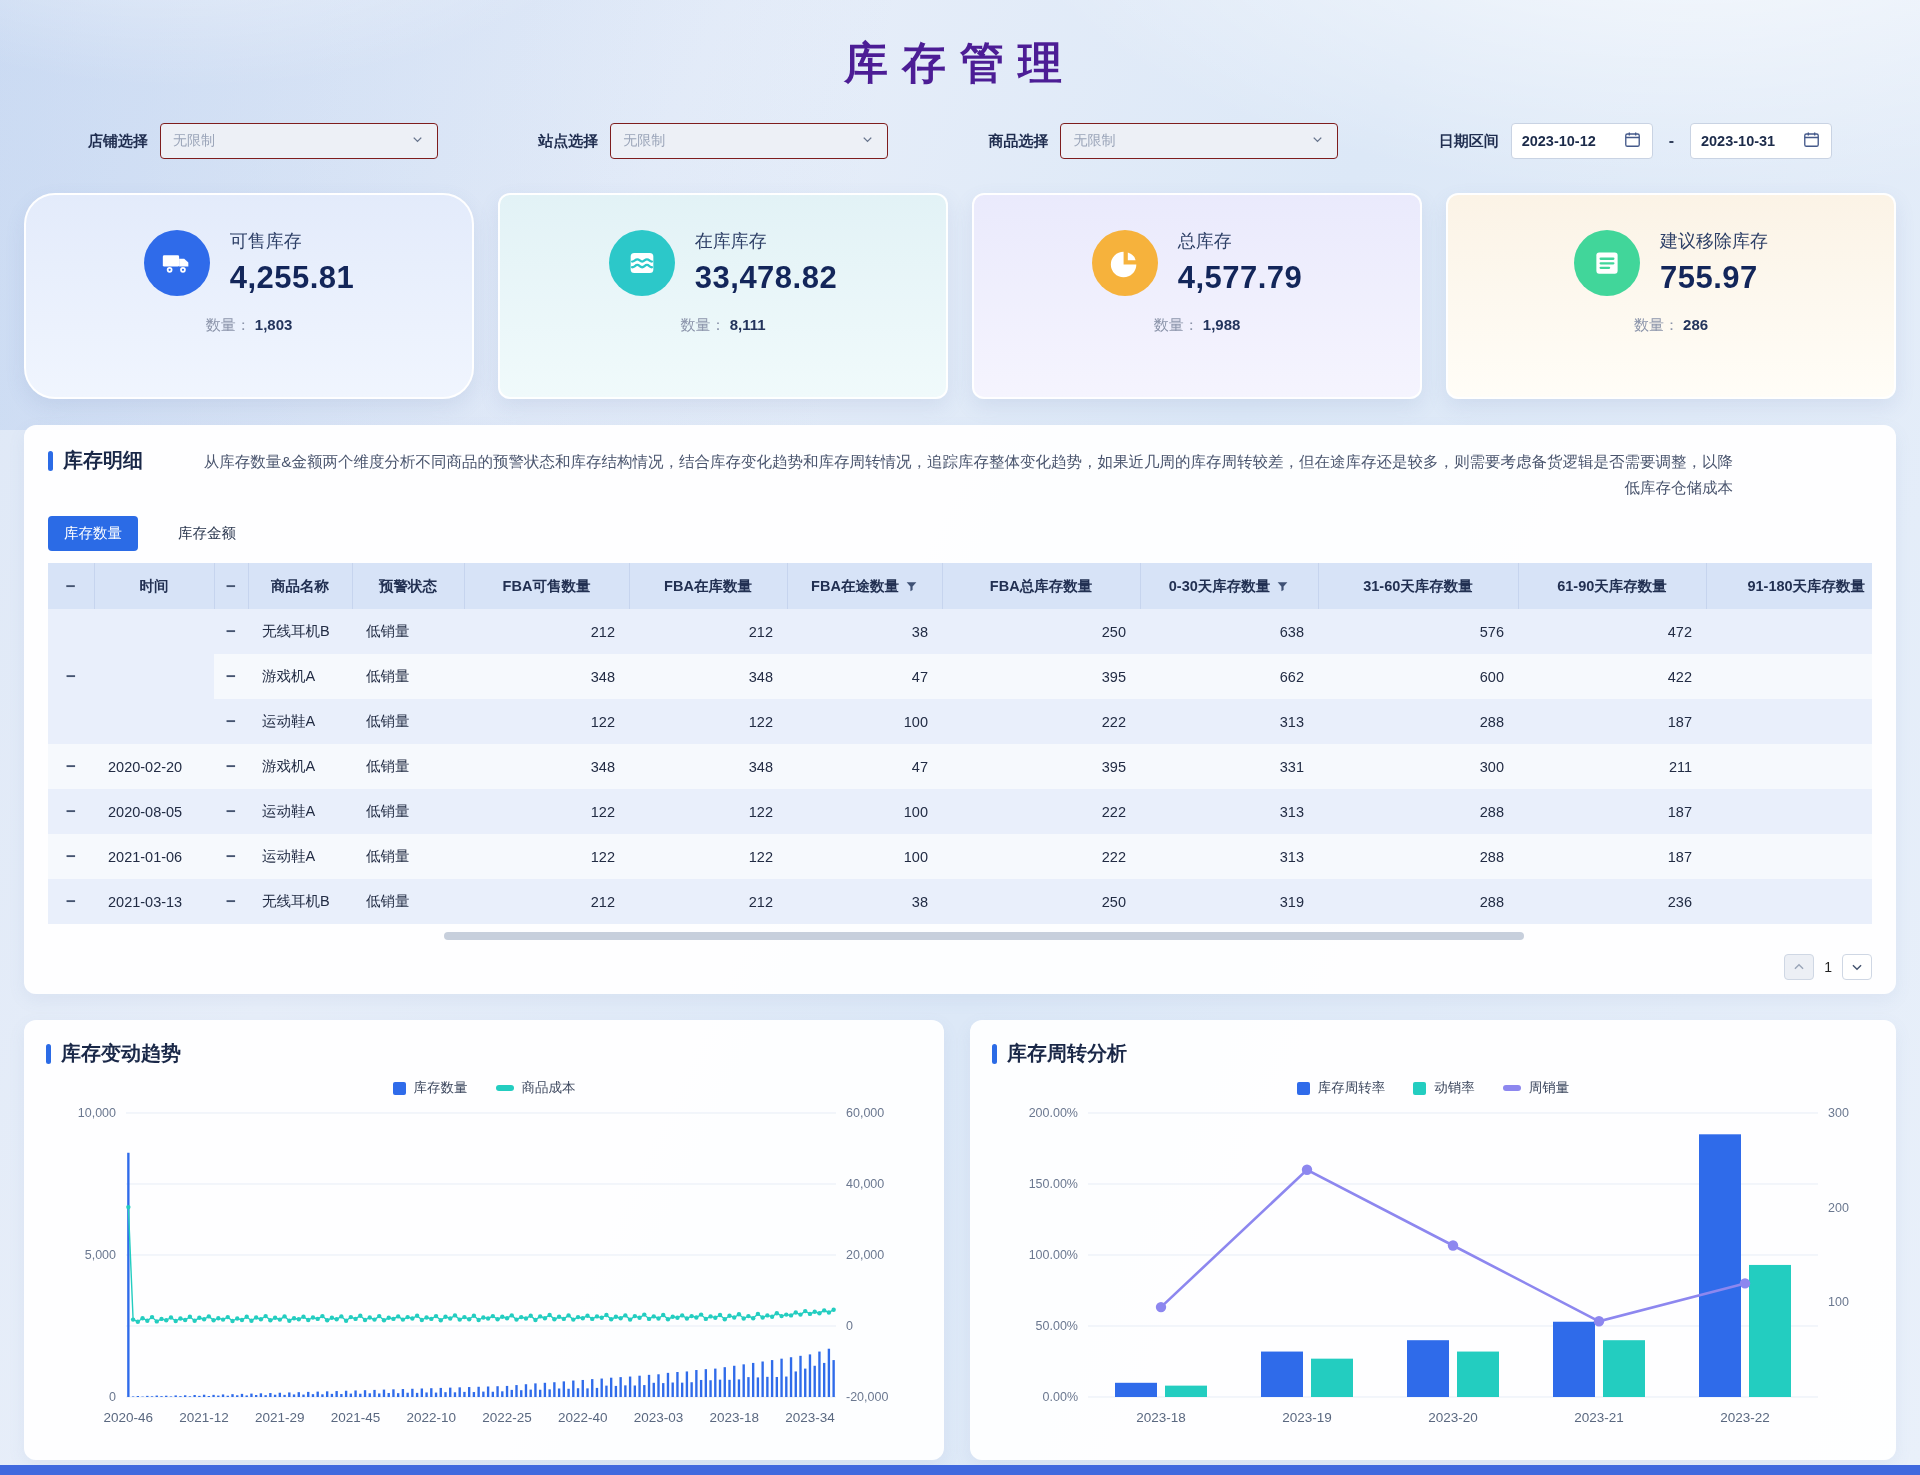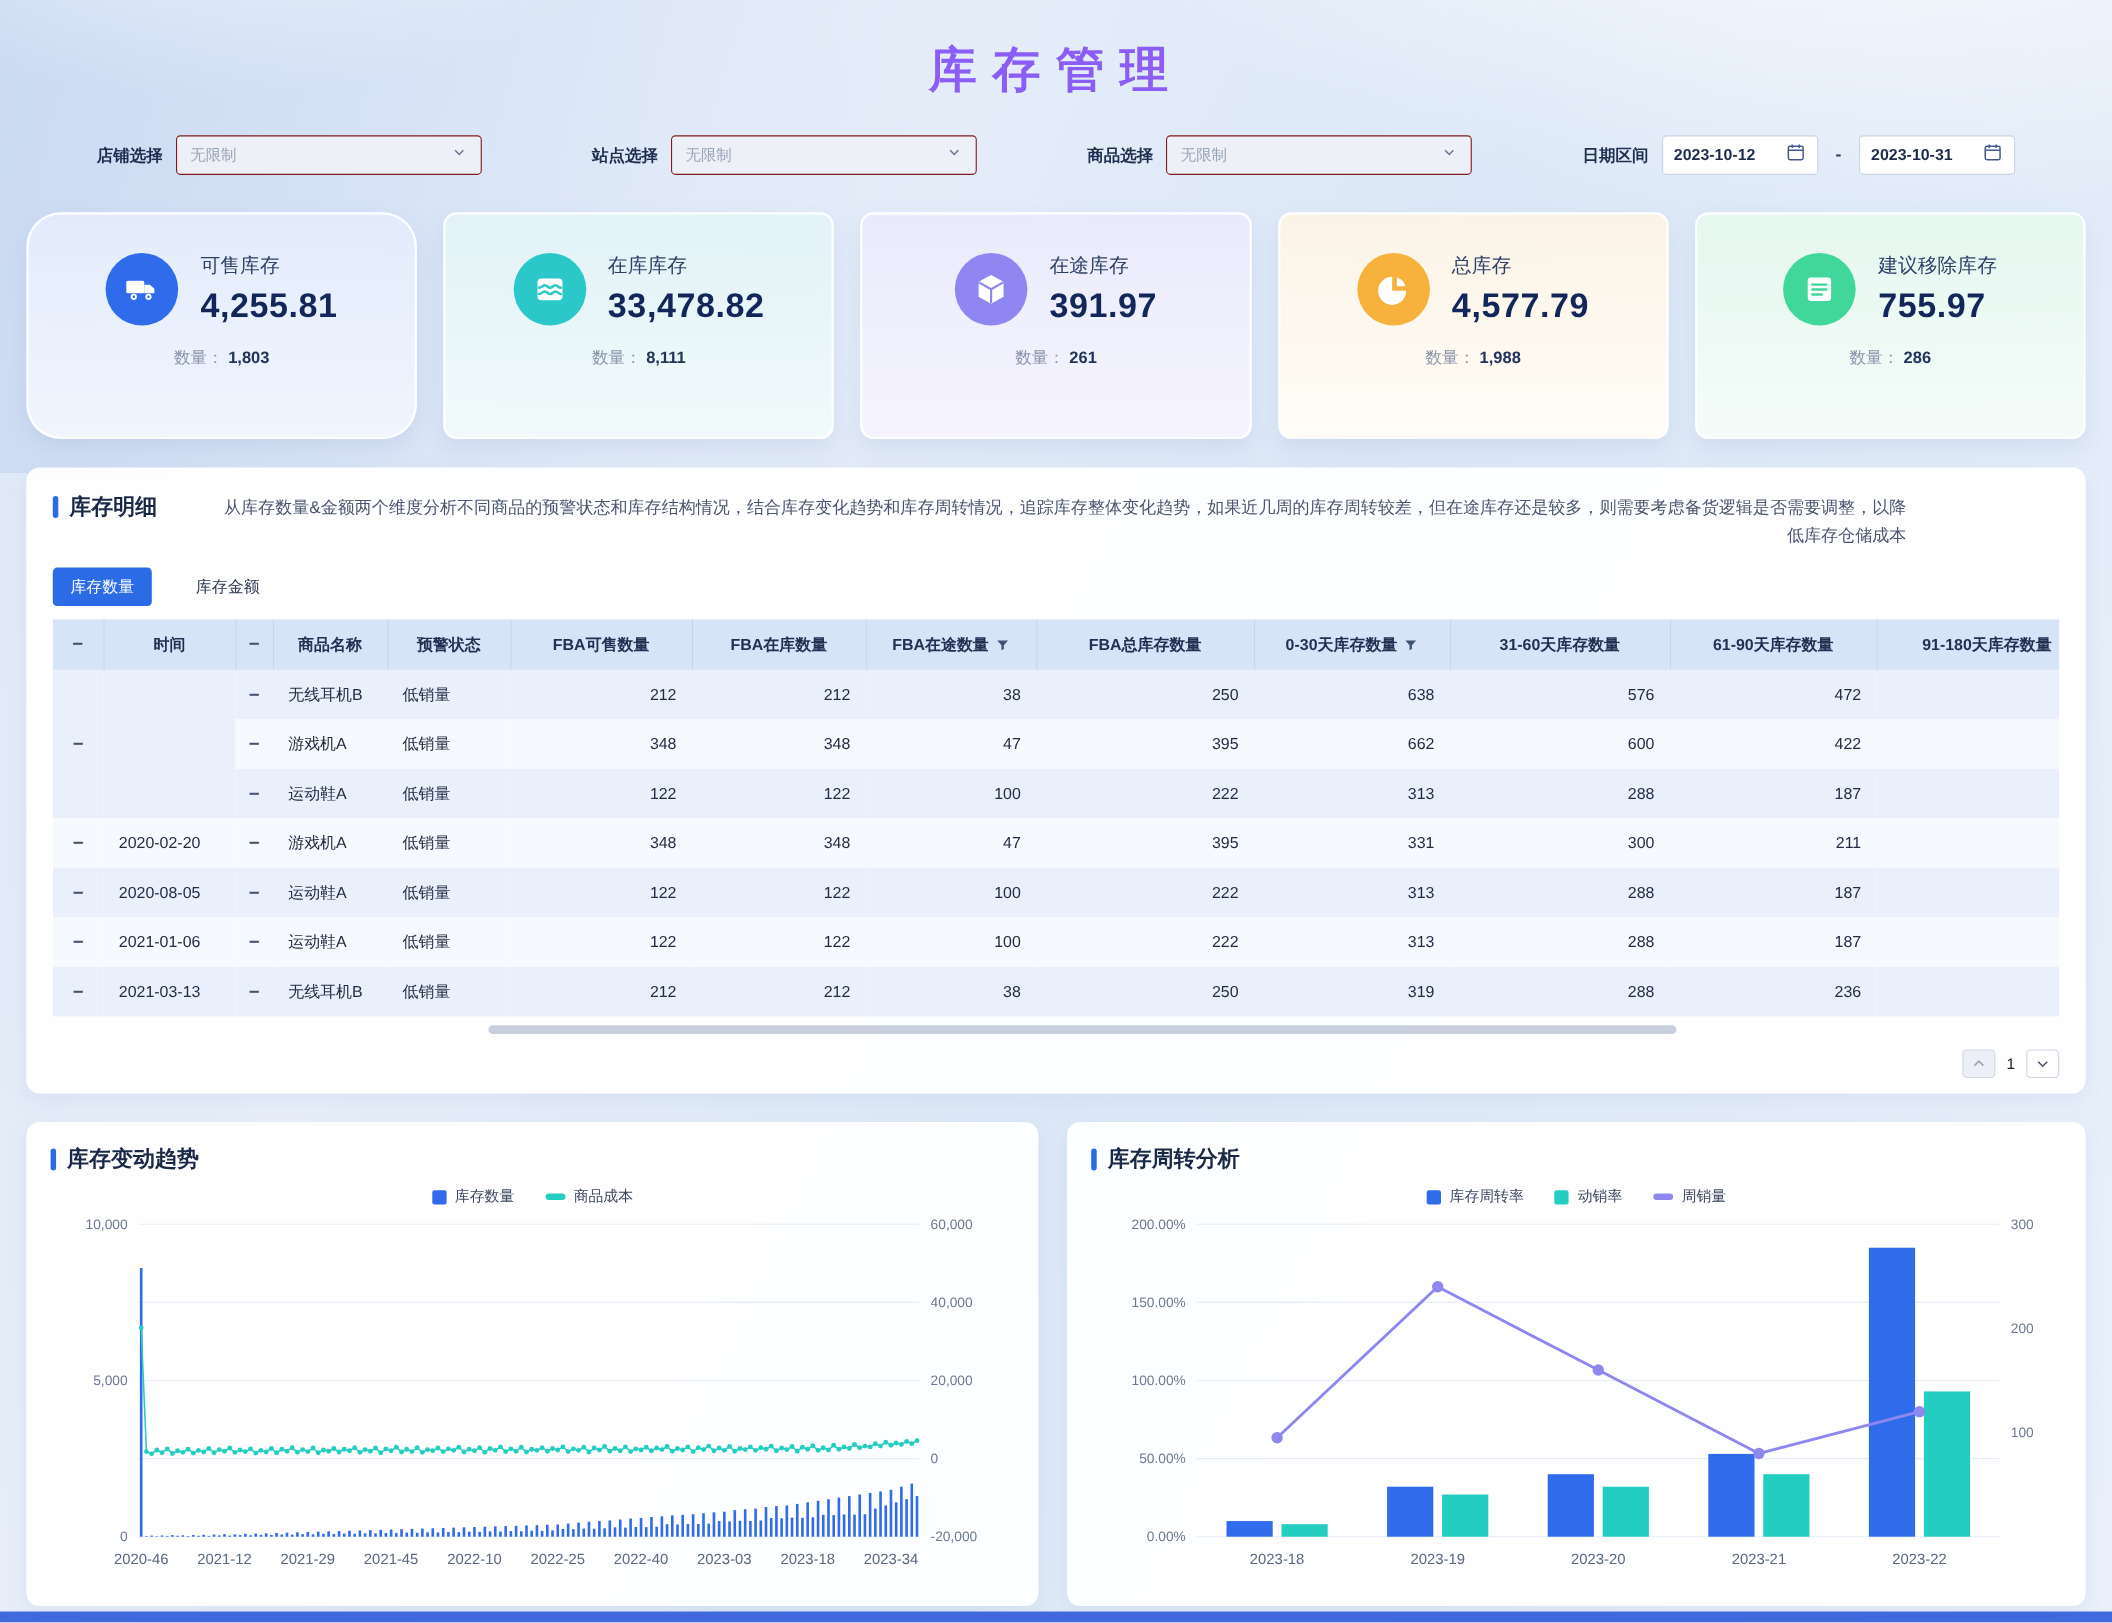--- a/index.html
+++ b/index.html
@@ -12,21 +12,21 @@
   body::before{
     content:""; position:absolute; left:0; right:0; top:0; height:430px; pointer-events:none;
     background:
       radial-gradient(60% 130% at 88% -35%, rgba(255,255,255,.9), rgba(255,255,255,0) 62%),
       radial-gradient(45% 110% at 10% -40%, rgba(255,255,255,.75), rgba(255,255,255,0) 55%),
       linear-gradient(100deg, rgba(168,195,236,.35) 0%, rgba(255,255,255,0) 45%);
   }
   .page { position:relative; padding:0 24px; }
 
   .title { margin:0; padding-top:34px; text-align:center; font-size:44px; letter-spacing:14px;
-           color:#8b5cf6; font-weight:800; }
+           color:#4c1d95; font-weight:800; }
 
   
   .filter-bar { display:flex; align-items:center; justify-content:space-between; margin:30px 64px 0; }
   .filter-item { display:flex; align-items:center; gap:12px; }
   .filter-label { font-size:15px; font-weight:700; color:#1f2d4f; white-space:nowrap; }
   .select { width:278px; height:36px; background:#edf0f6; border:1px solid #7f1d1d; border-radius:4px;
             display:flex; align-items:center; justify-content:space-between; padding:0 12px; cursor:pointer; }
   .select-value { color:#9aa4b8; font-size:14px; }
   .date-box { width:142px; height:36px; background:#fff; border:1px solid #c9d3e3; border-radius:4px;
               display:flex; align-items:center; justify-content:space-between; padding:0 10px; cursor:pointer; }
@@ -189,35 +189,20 @@
               <path d="M5 11c2 0 2-1.6 3.7-1.6s1.7 1.6 3.4 1.6 1.7-1.6 3.4-1.6S17.2 11 19 11" fill="none" stroke="#2cc8c9" stroke-width="1.6" stroke-linecap="round"></path>
               <path d="M5 15c2 0 2-1.6 3.7-1.6s1.7 1.6 3.4 1.6 1.7-1.6 3.4-1.6S17.2 15 19 15" fill="none" stroke="#2cc8c9" stroke-width="1.6" stroke-linecap="round"></path>
             </svg>
           </div>
           <div class="kpi-text">
             <div class="kpi-title">在库库存</div>
             <div class="kpi-value">33,478.82</div>
           </div>
         </div>
         <div class="kpi-qty"><span class="kpi-qty-label">数量：</span> <span class="kpi-qty-value">8,111</span></div>
-      </div>
-      <div class="kpi-card">
-        <div class="kpi-top">
-          <div class="kpi-icon" style="background:#8f86f2">
-            <svg viewBox="0 0 24 24" width="34" height="34">
-              <path d="M12 2.8l8 4.4v9.6l-8 4.4-8-4.4V7.2z" fill="#fff"></path>
-              <path d="M12 12L4 7.4M12 12l8-4.6M12 12v9" fill="none" stroke="#8f86f2" stroke-width="1.4"></path>
-            </svg>
-          </div>
-          <div class="kpi-text">
-            <div class="kpi-title">在途库存</div>
-            <div class="kpi-value">391.97</div>
-          </div>
-        </div>
-        <div class="kpi-qty"><span class="kpi-qty-label">数量：</span> <span class="kpi-qty-value">261</span></div>
       </div>
       <div class="kpi-card">
         <div class="kpi-top">
           <div class="kpi-icon" style="background:#f6b23c">
             <svg viewBox="0 0 24 24" width="34" height="34">
               <path d="M11 13V4a9 9 0 1 0 9 9z" fill="#fff"></path>
               <path d="M14 10V4.5A8 8 0 0 1 19.5 10z" fill="#fff"></path>
             </svg>
           </div>
           <div class="kpi-text">

